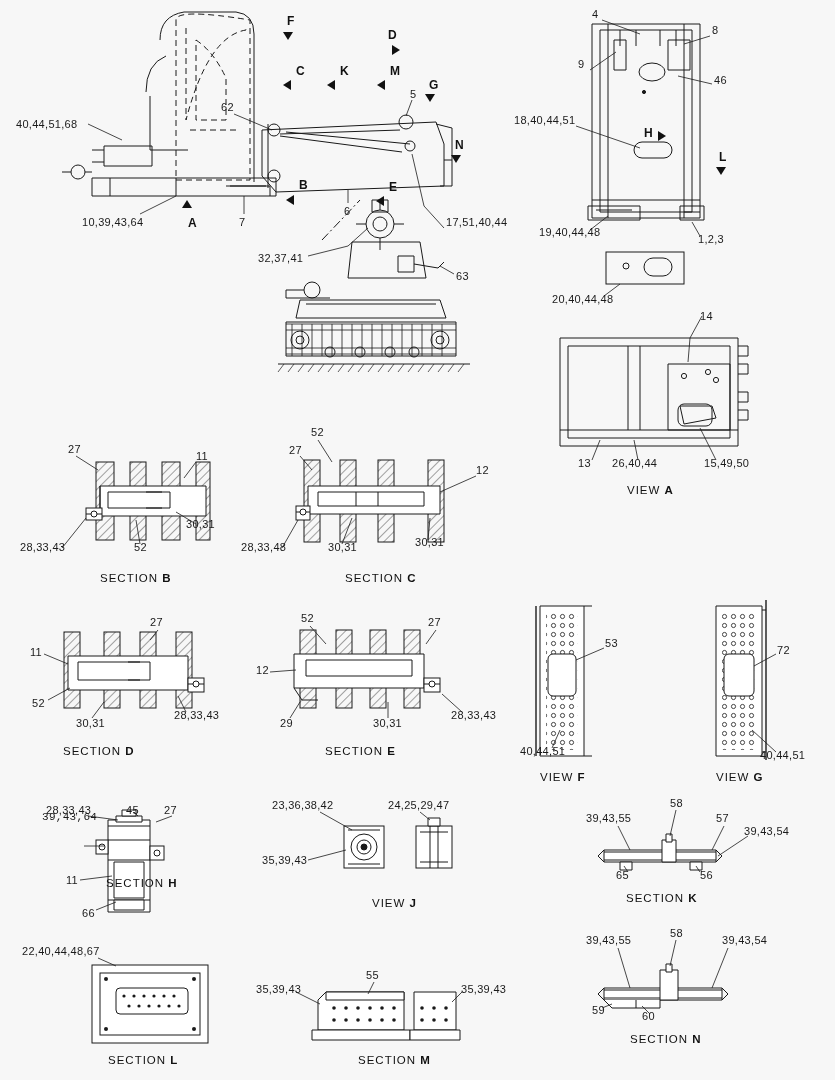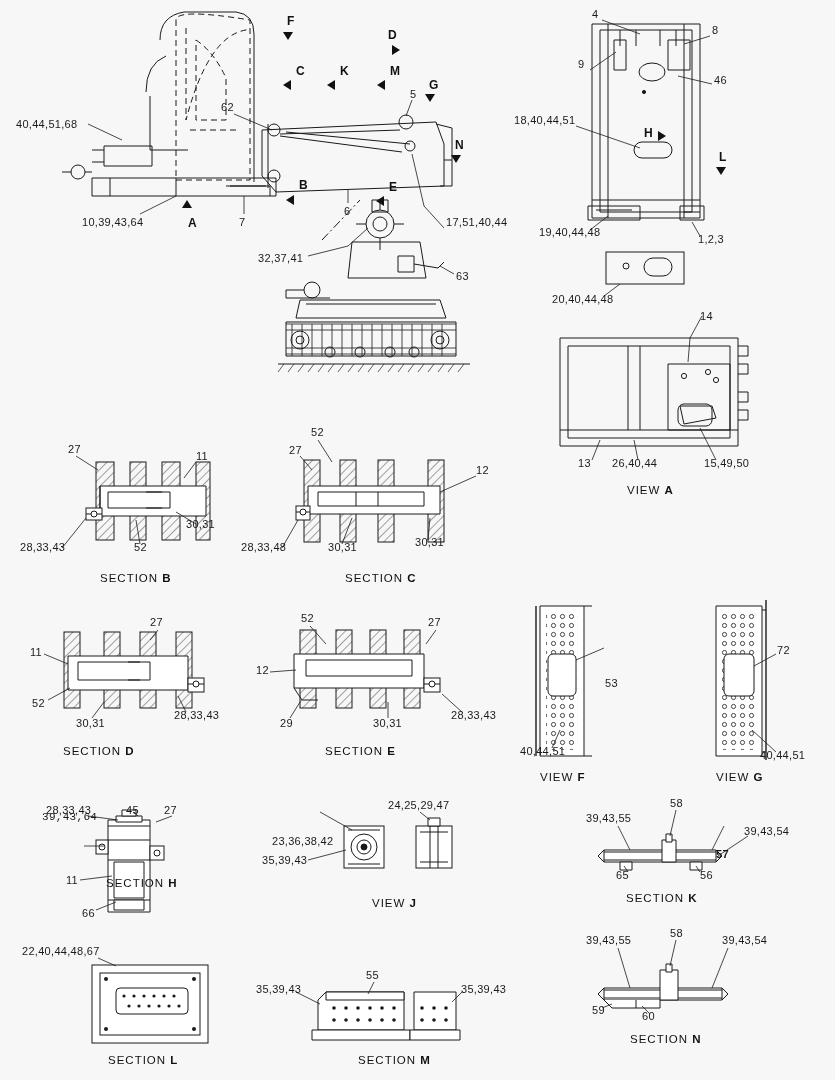--- a/index.html
+++ b/index.html
@@ -552,21 +552,21 @@
     <div class="lbl" style="left:280px; top:717px;">29</div>
     <div class="lbl" style="left:373px; top:717px;">30,31</div>
     <div class="lbl" style="left:451px; top:709px;">28,33,43</div>
     <div class="cap" style="left:325px; top:745px;">
       <span>SECTION</span>
       <b>E</b>
     </div>
   </div>
 
   <div>
-    <div class="lbl" style="left:605px; top:637px;margin-top:40px;">53</div>
+    <div class="lbl" style="left:605px; top:637px;">53</div>
     <div class="lbl" style="left:520px; top:745px;">40,44,51</div>
     <div class="cap" style="left:540px; top:771px;">
       <span>VIEW</span>
       <b>F</b>
     </div>
   </div>
 
   <div>
     <div class="lbl" style="left:777px; top:644px;">72</div>
     <div class="lbl" style="left:760px; top:749px;">40,44,51</div>
@@ -583,33 +583,33 @@
     <div class="lbl" style="left:42px;  top:811px;font-family:Liberation Mono, monospace;">39,43,64</div>
     <div class="lbl" style="left:66px;  top:874px;">11</div>
     <div class="lbl" style="left:82px;  top:907px;">66</div>
     <div class="cap" style="left:106px; top:877px;">
       <span>SECTION</span>
       <b>H</b>
     </div>
   </div>
 
   <div>
-    <div class="lbl" style="left:272px; top:799px;margin-top:36px;">23,36,38,42</div>
+    <div class="lbl" style="left:272px; top:799px;">23,36,38,42</div>
     <div class="lbl" style="left:388px; top:799px;">24,25,29,47</div>
     <div class="lbl" style="left:262px; top:854px;">35,39,43</div>
     <div class="cap" style="left:372px; top:897px;">
       <span>VIEW</span>
       <b>J</b>
     </div>
   </div>
 
   <div>
     <div class="lbl" style="left:586px; top:812px;">39,43,55</div>
     <div class="lbl" style="left:670px; top:797px;">58</div>
-    <div class="lbl" style="left:716px; top:848px;font-weight:bold;">57</div>
+    <div class="lbl" style="left:716px; top:812px;">57</div>
     <div class="lbl" style="left:744px; top:825px;">39,43,54</div>
     <div class="lbl" style="left:616px; top:869px;">65</div>
     <div class="lbl" style="left:700px; top:869px;">56</div>
     <div class="cap" style="left:626px; top:892px;">
       <span>SECTION</span>
       <b>K</b>
     </div>
   </div>
 
   <div>

